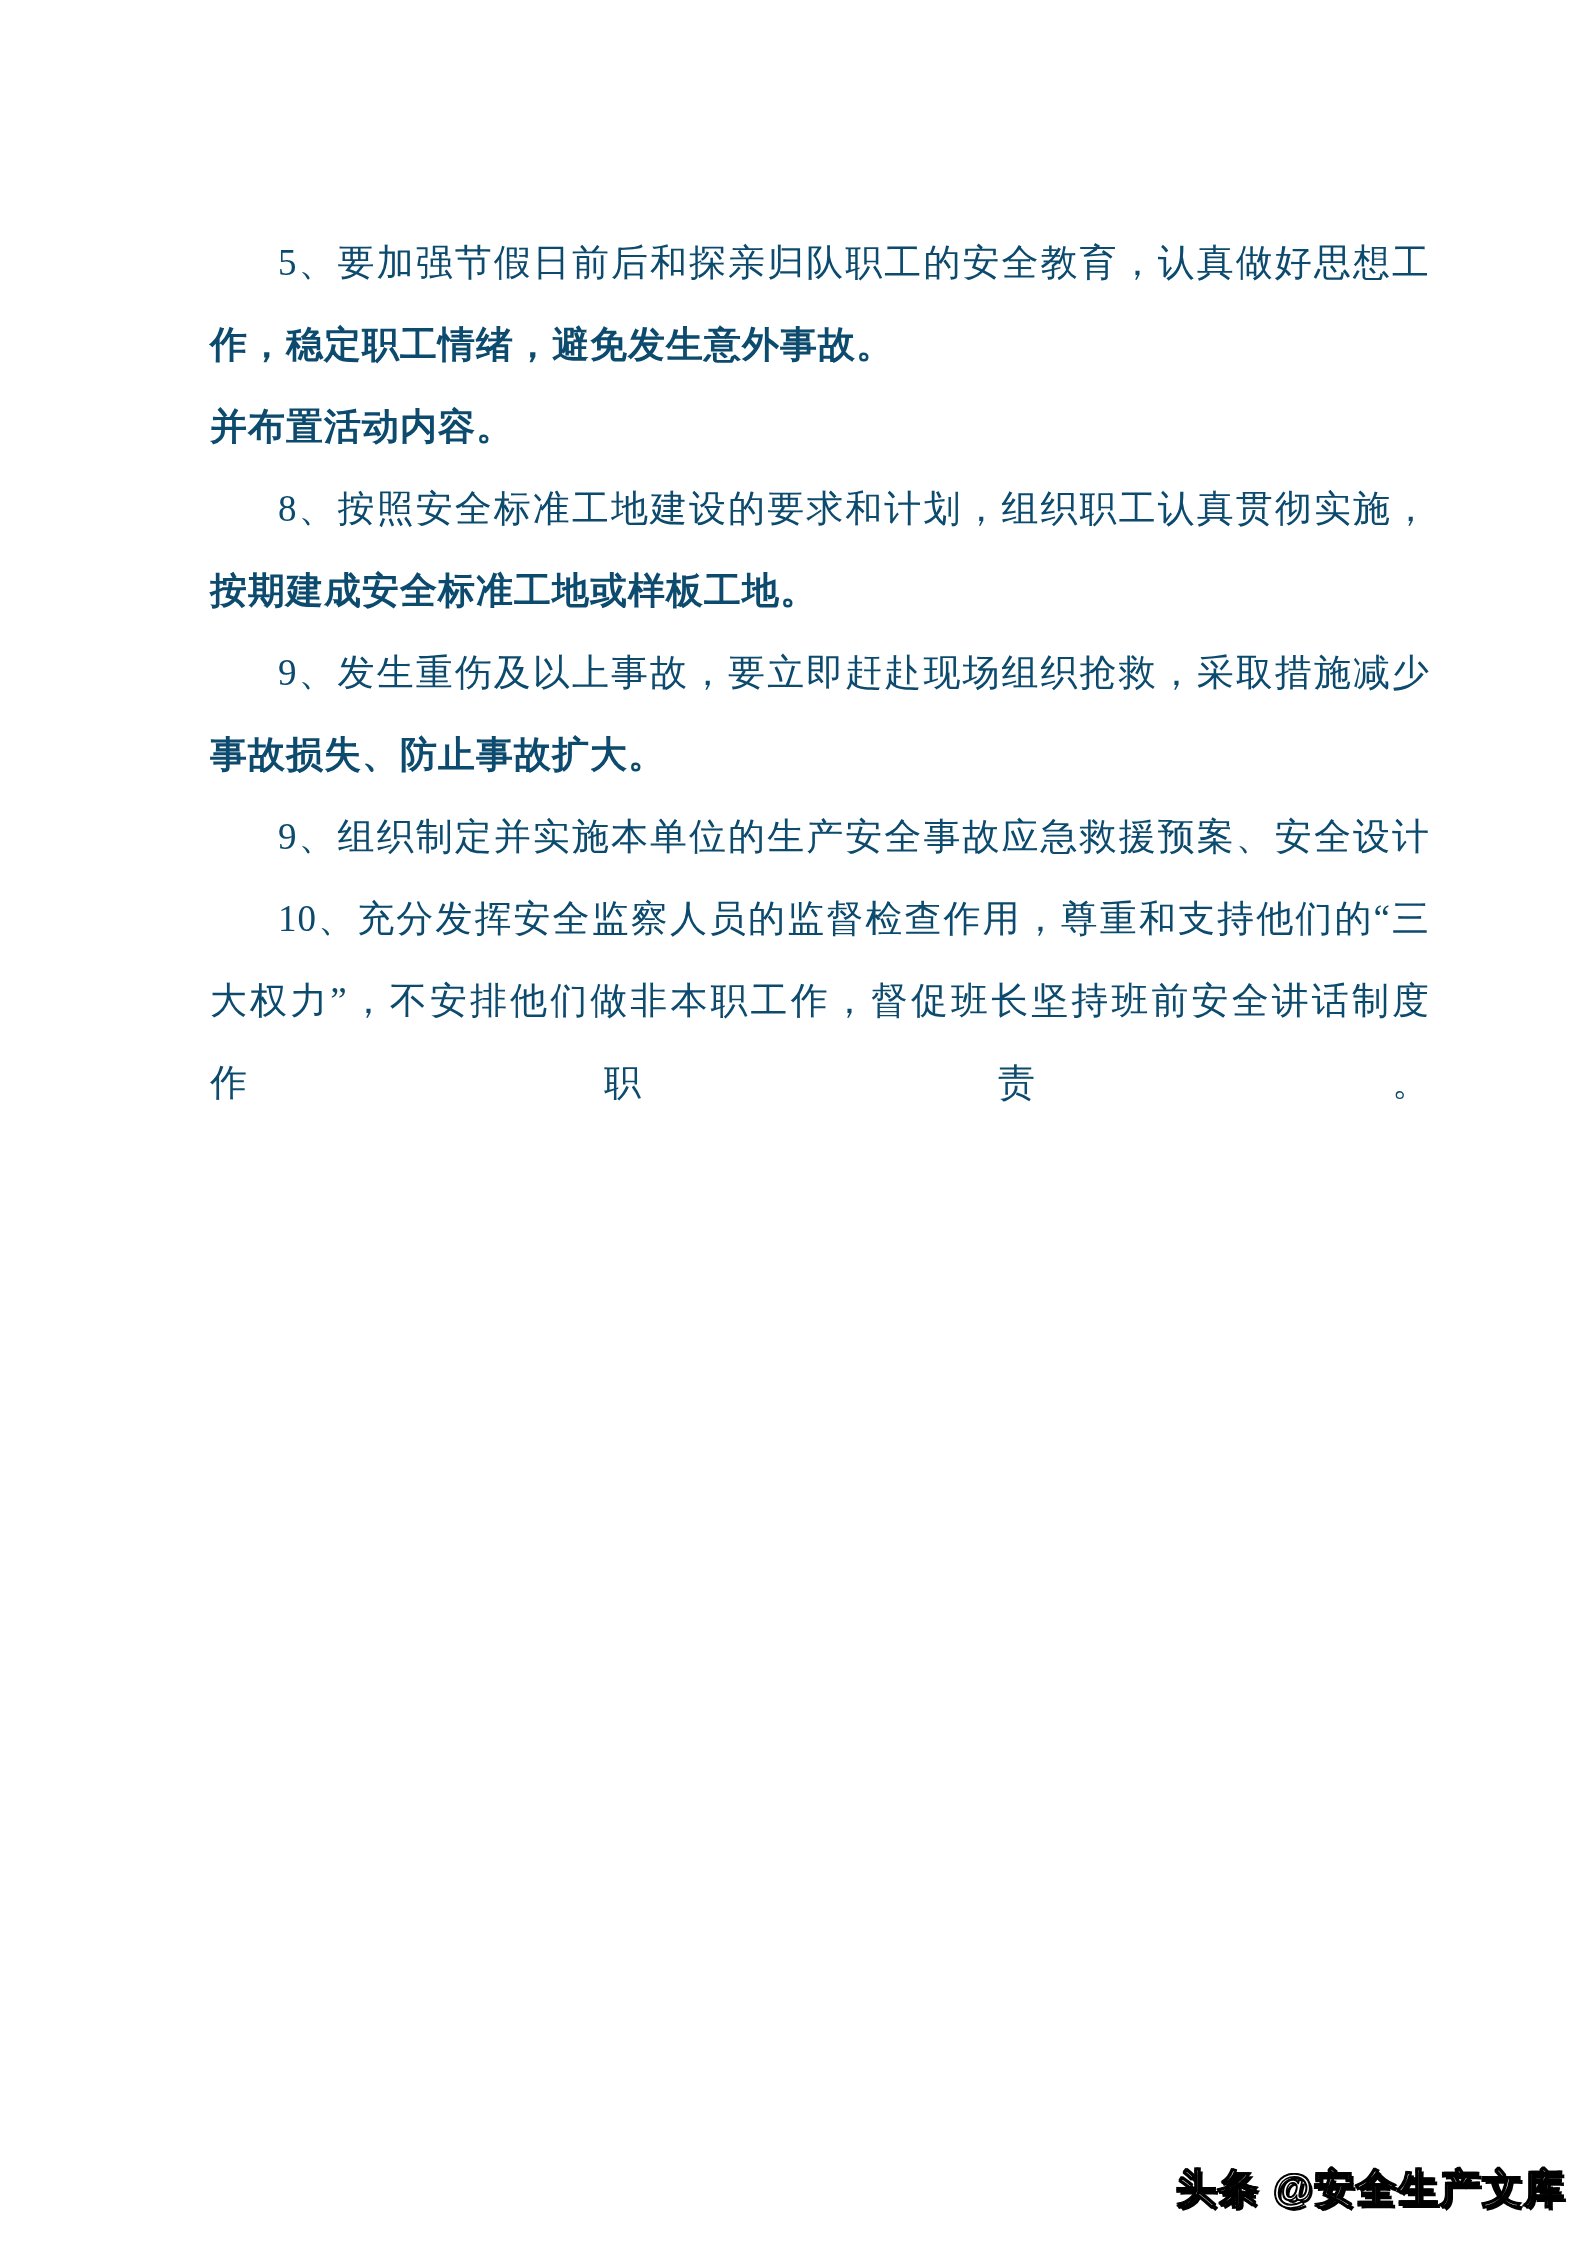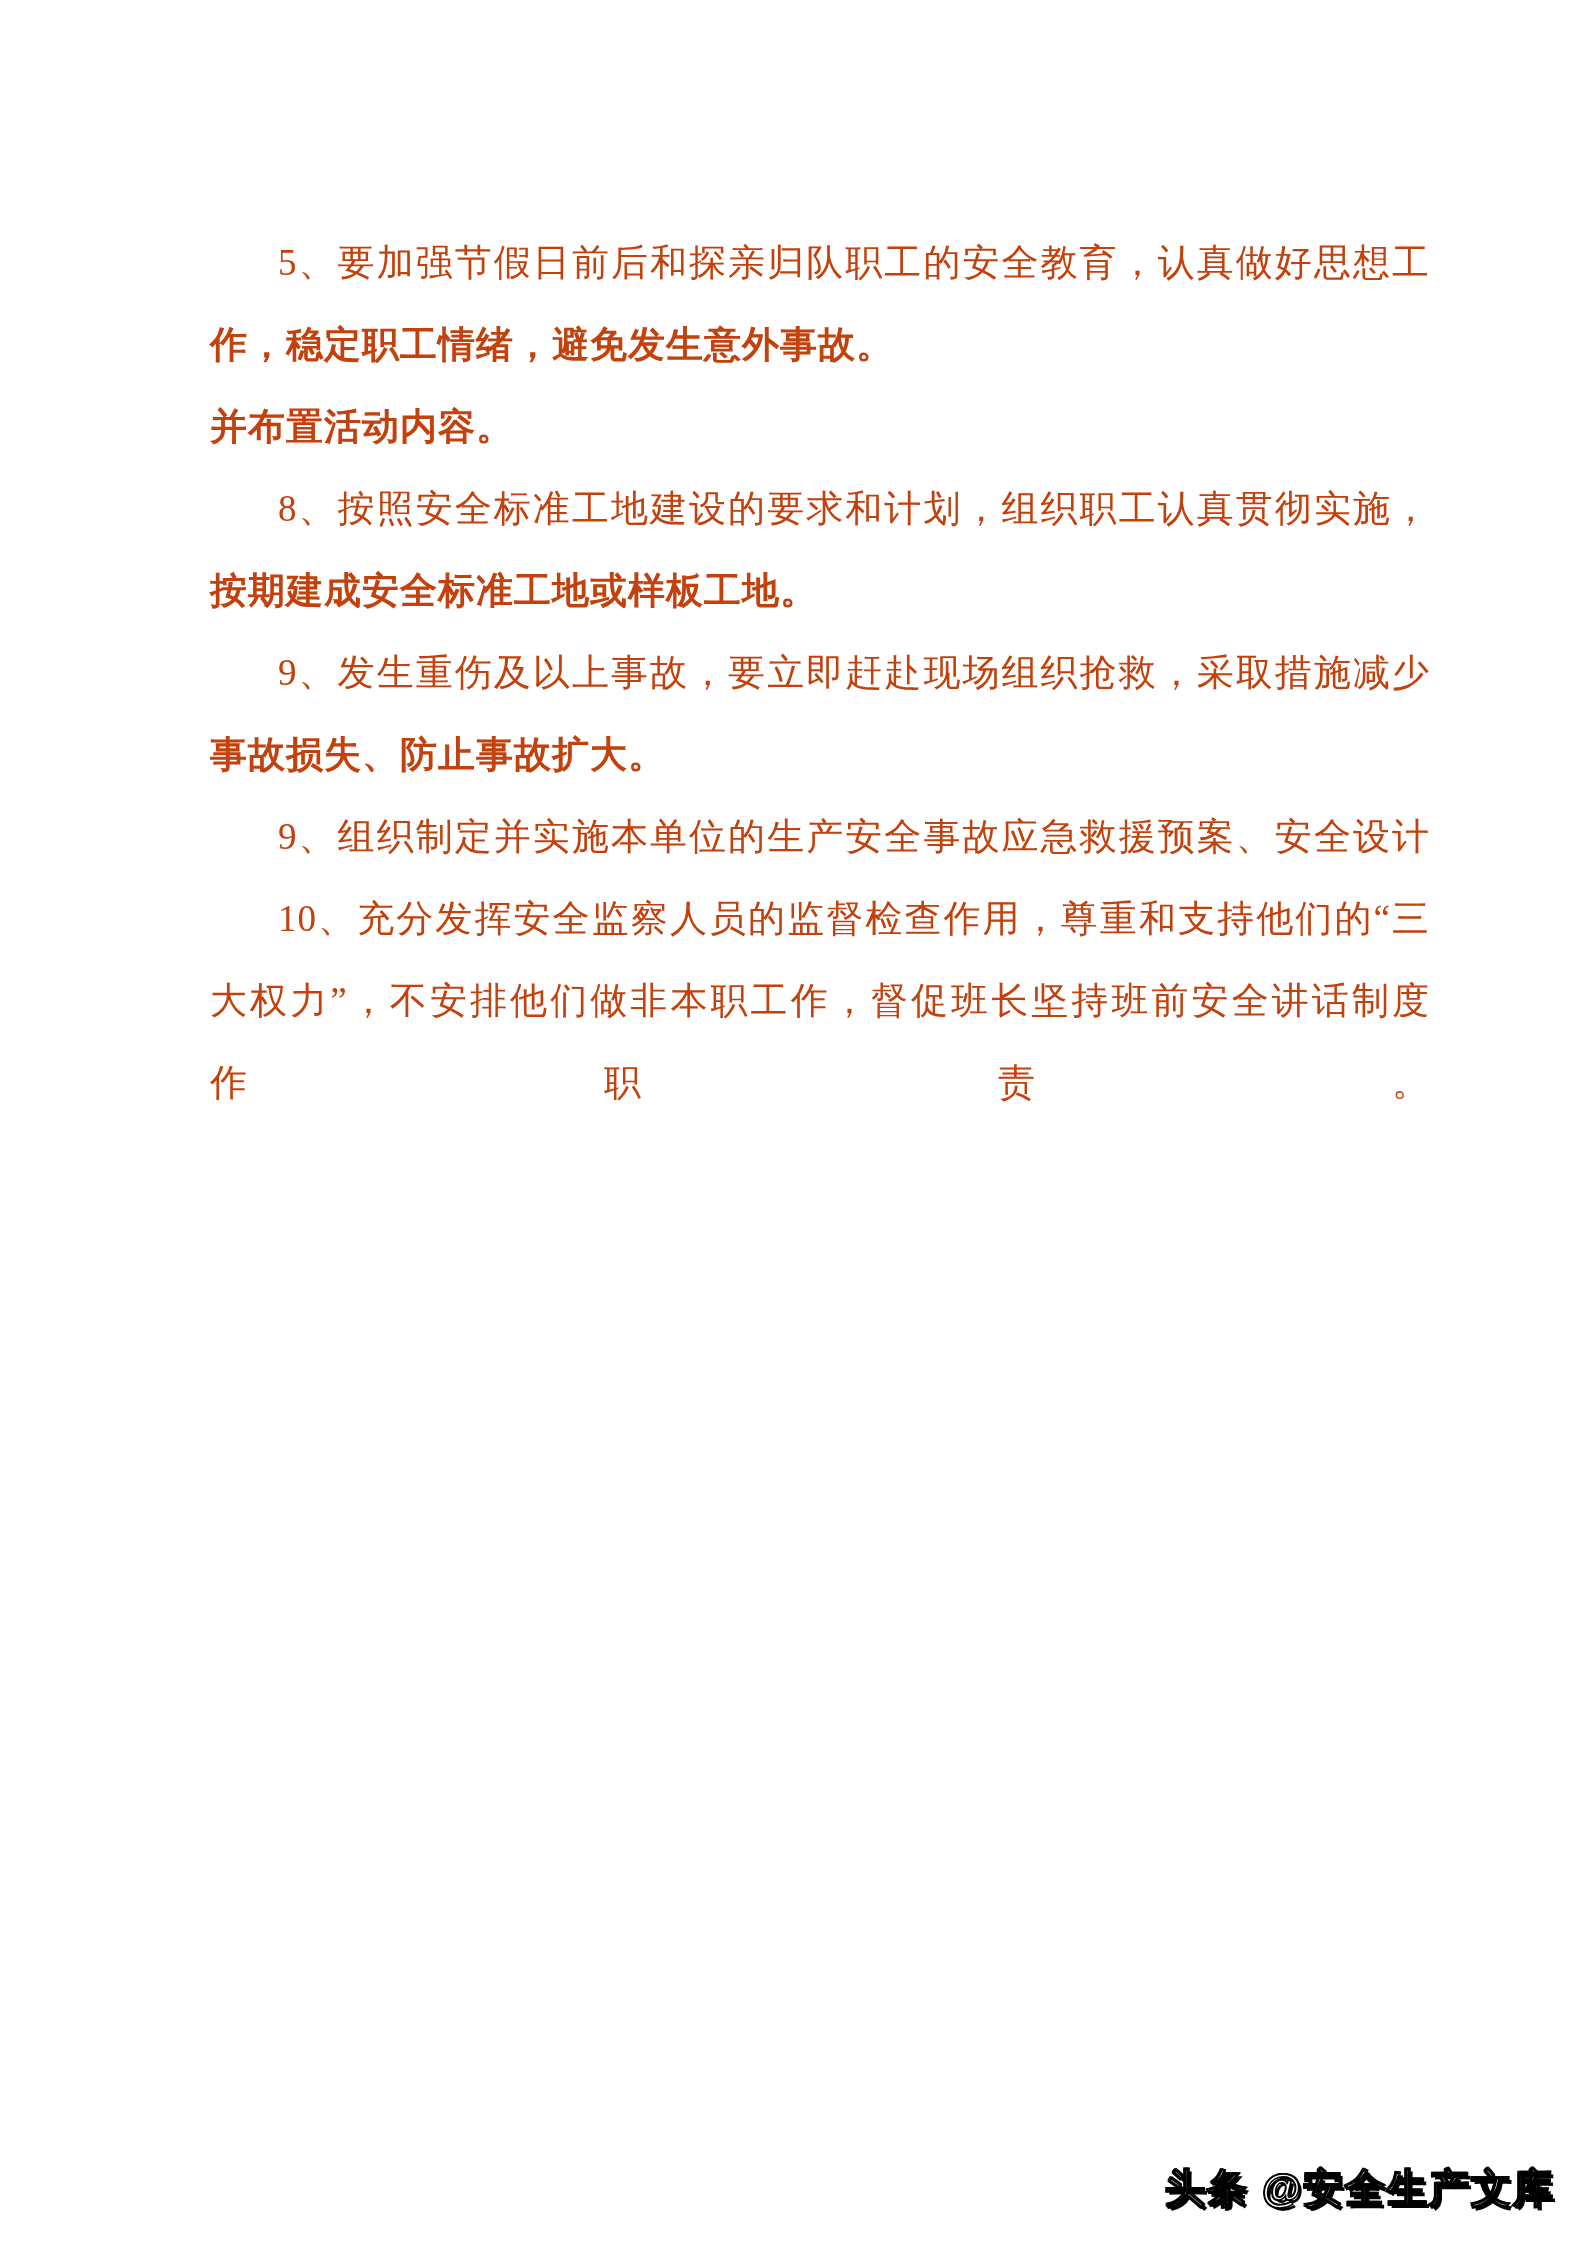--- a/index.html
+++ b/index.html
@@ -14,21 +14,21 @@
     left: 0; top: 0;
     width: 1587px; height: 2245px;
     background: #ffffff;
     overflow: hidden;
   }
   .doc-body {
     position: absolute;
     left: 210px;
     top: 222px;
     width: 1220px;
-    color: #c2410c;
+    color: #0c4a6e;
   }
   .ln {
     font-size: 37px;
     height: 82px;
     line-height: 82px;
     white-space: nowrap;
     letter-spacing: 1px;
   }
   
   .ln.fill {
@@ -39,21 +39,21 @@
   .ln.indent { text-indent: 68px; }
   .ln.plain { text-align: left; font-weight: bold; }
   
   .ln.distribute {
     display: flex;
     justify-content: space-between;
     align-items: center;
   }
   .watermark {
     position: absolute;
-    right: 32px;
+    right: 21px;
     top: 2160px;
     height: 56px;
     line-height: 56px;
     font-family: "Liberation Sans", "DejaVu Sans", sans-serif;
     font-weight: 700;
     font-size: 40px;
     letter-spacing: 2px;
     color: #ffffff;
     -webkit-text-stroke: 1.5px #000000;
     text-shadow: 3px 3px 0 #000000, -1px -1px 0 #000000, 1px -1px 0 #000000, -1px 1px 0 #000000;

